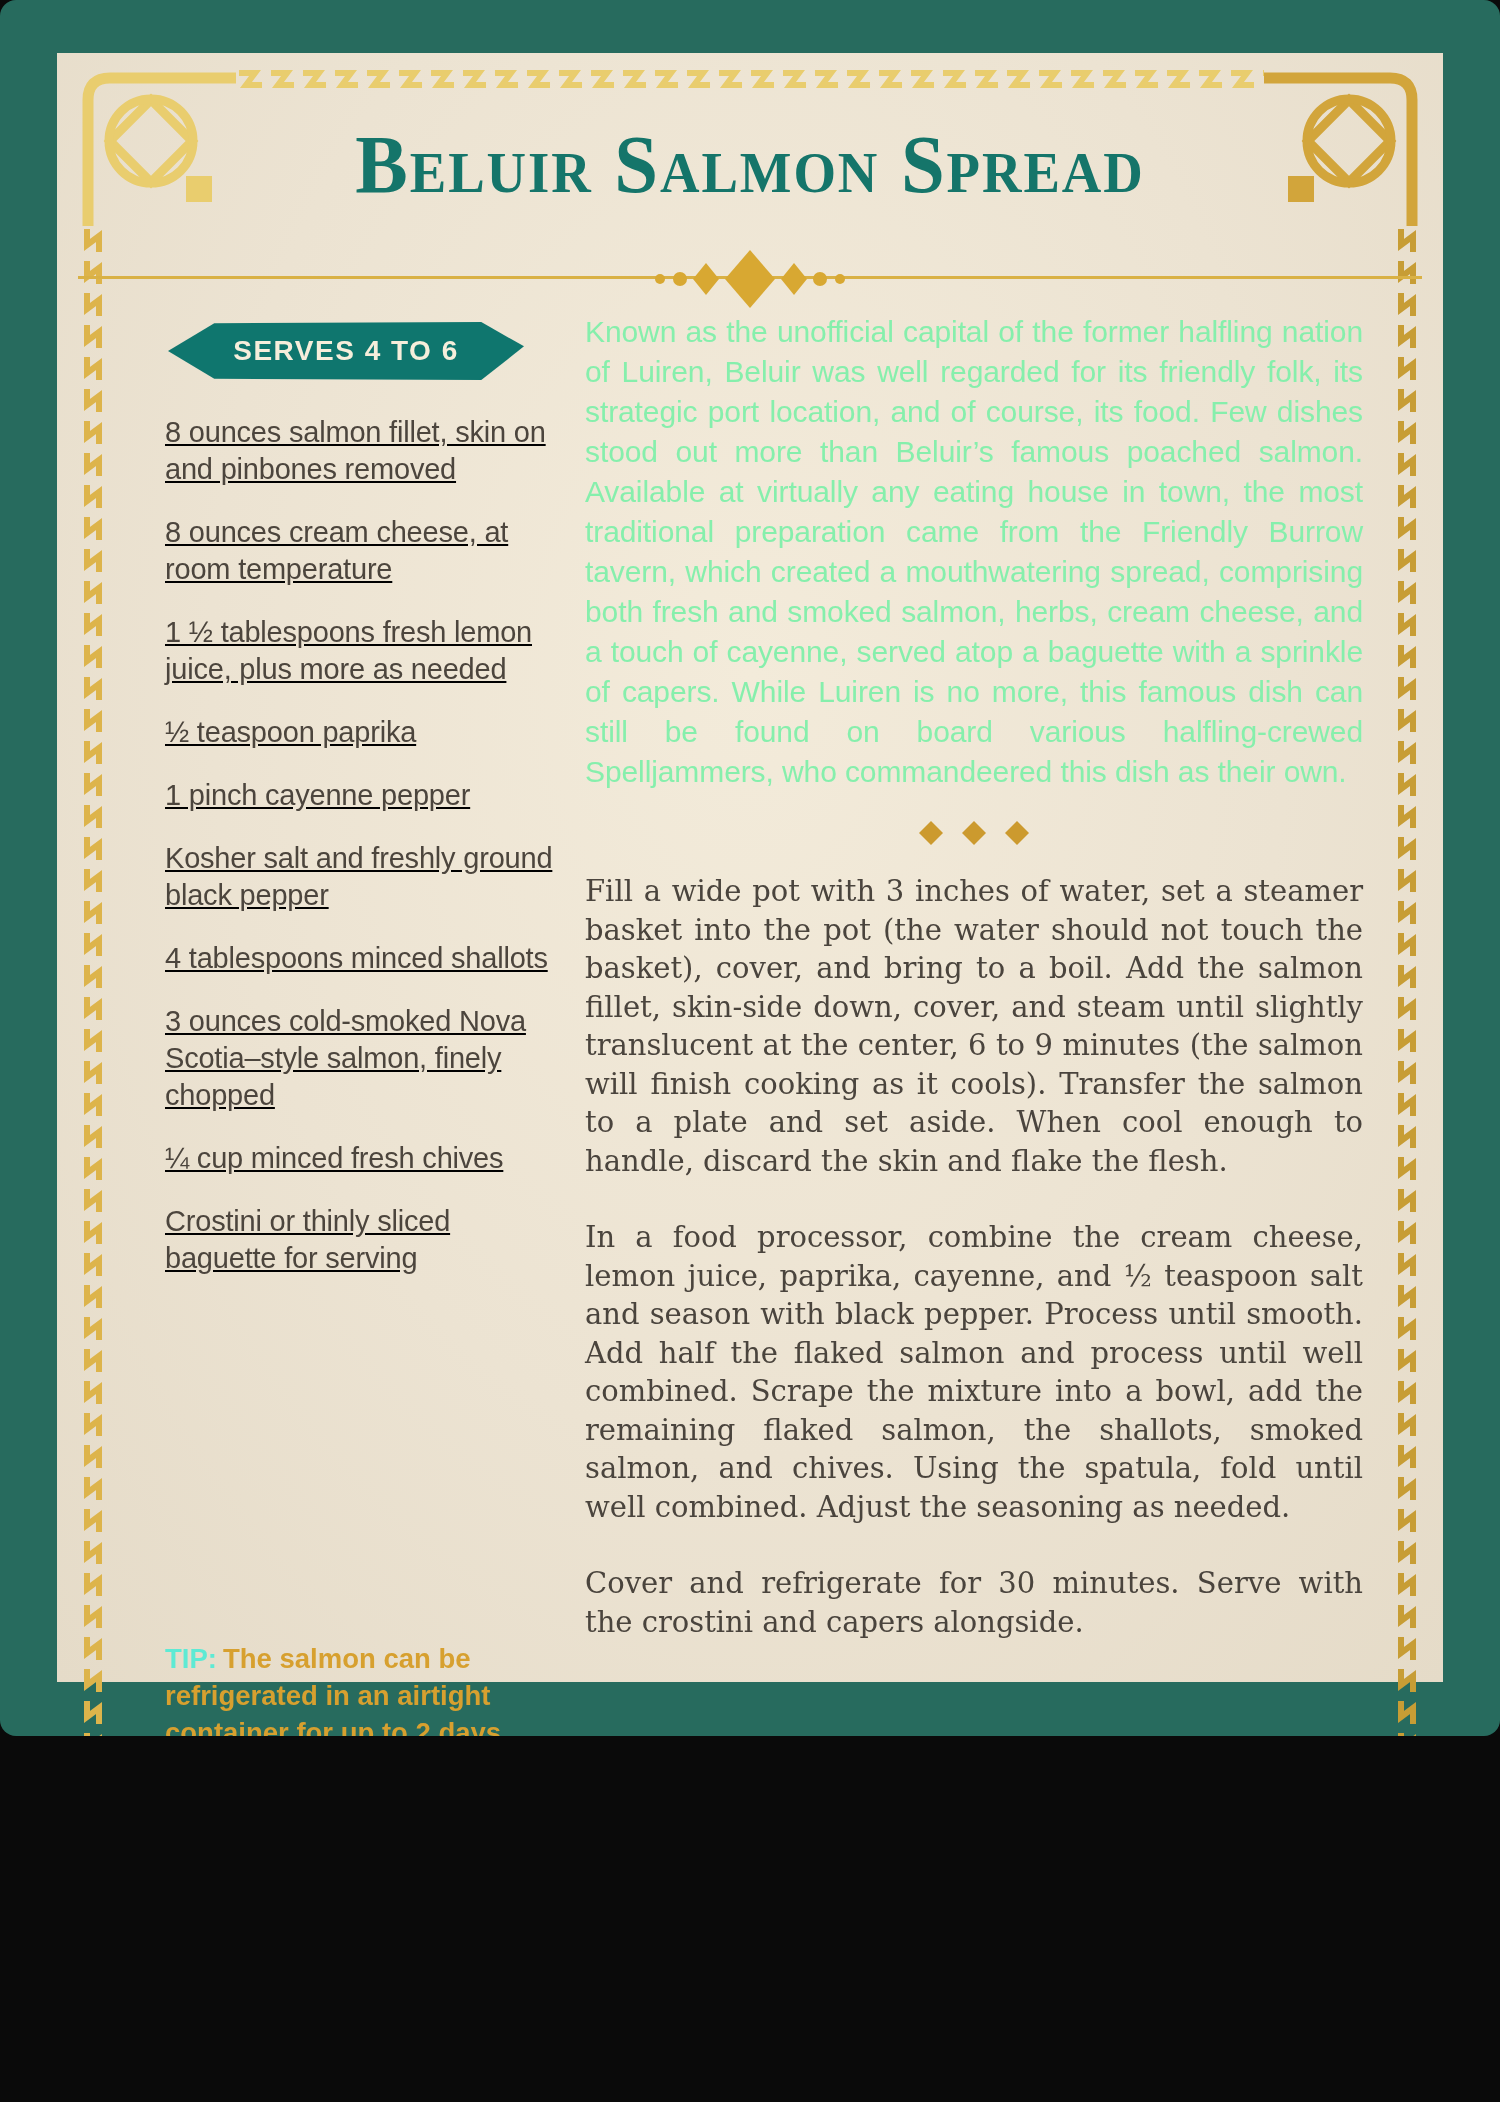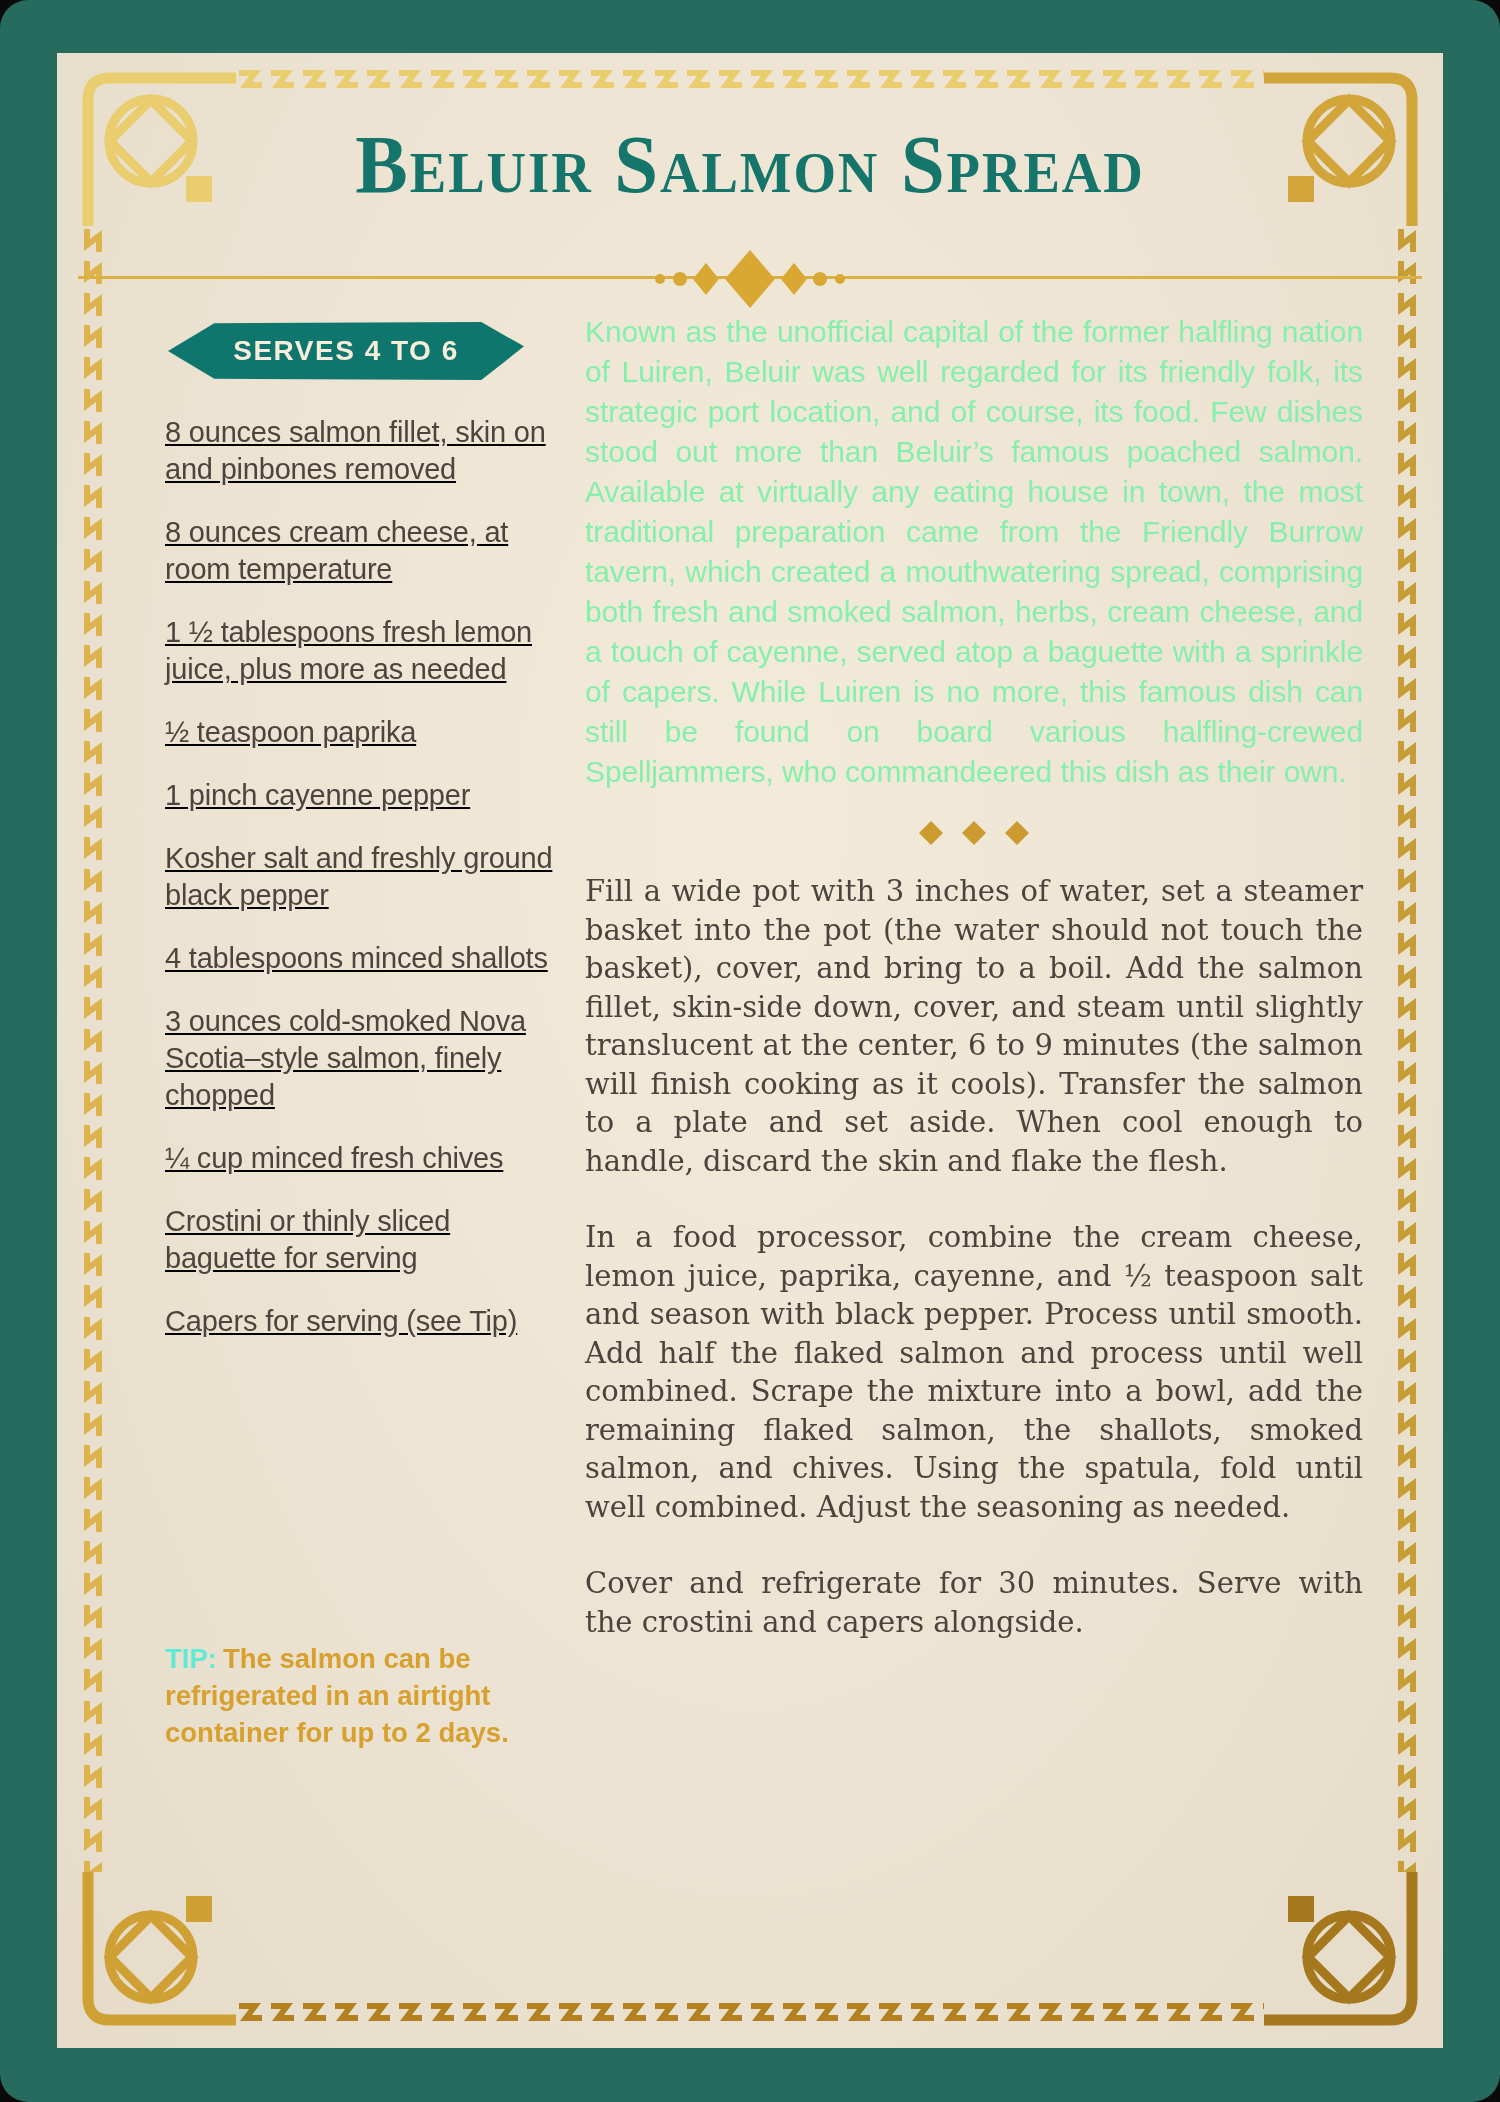--- a/index.html
+++ b/index.html
@@ -1,18 +1,18 @@
 <!DOCTYPE html>
 <html><head>
 <meta charset="utf-8">
 <style>
   html,body{margin:0;padding:0;background:#0a0a0a;}
   .card{
-    position:relative;width:1500px;height:2102px;margin:0 auto;
-    background:#276b5e;border-radius:28px;overflow:hidden;
+    position:relative;width:1500px;height:1736px;margin:0 auto;
+    background:#276b5e;border-radius:16px;overflow:hidden;
     font-family:"Liberation Sans",sans-serif;
   }
   .parchment{
     position:absolute;left:57px;top:53px;right:57px;bottom:54px;
     background:radial-gradient(ellipse at 50% 38%,#f3ebda 0%,#ece3d2 55%,#e5dbc8 100%);
   }
   
   .chain{position:absolute;}
   .chain-top{left:236px;top:66px;width:1028px;height:26px;}
   .chain-bottom{left:236px;top:1999px;width:1028px;height:26px;}
@@ -141,21 +141,20 @@
   <li>8 ounces salmon fillet, skin on and pinbones removed</li>
       <li>8 ounces cream cheese, at room temperature</li>
       <li>1 ½ tablespoons fresh lemon juice, plus more as needed</li>
       <li>½ teaspoon paprika</li>
       <li>1 pinch cayenne pepper</li>
       <li>Kosher salt and freshly ground black pepper</li>
       <li>4 tablespoons minced shallots</li>
       <li>3 ounces cold-smoked Nova Scotia–style salmon, finely chopped</li>
       <li>¼ cup minced fresh chives</li>
       <li>Crostini or thinly sliced baguette for serving</li>
-      <li>Capers for serving (see Tip)</li>
     </ul>
 
   <p class="tip">
     <strong>TIP:</strong><span>The salmon can be refrigerated in an airtight container for up to 2 days.</span>
   </p>
 
   <section class="method">
     <p class="intro">Known as the unofficial capital of the former halfling nation of Luiren, Beluir was well regarded for its friendly folk, its strategic port location, and of course, its food. Few dishes stood out more than Beluir’s famous poached salmon. Available at virtually any eating house in town, the most traditional preparation came from the Friendly Burrow tavern, which created a mouthwatering spread, comprising both fresh and smoked salmon, herbs, cream cheese, and a touch of cayenne, served atop a baguette with a sprinkle of capers. While Luiren is no more, this famous dish can still be found on board various halfling-crewed Spelljammers, who commandeered this dish as their own.</p>
     <svg class="diamond-sep" width="112" height="26">
       <g fill="#cc9a2e">

